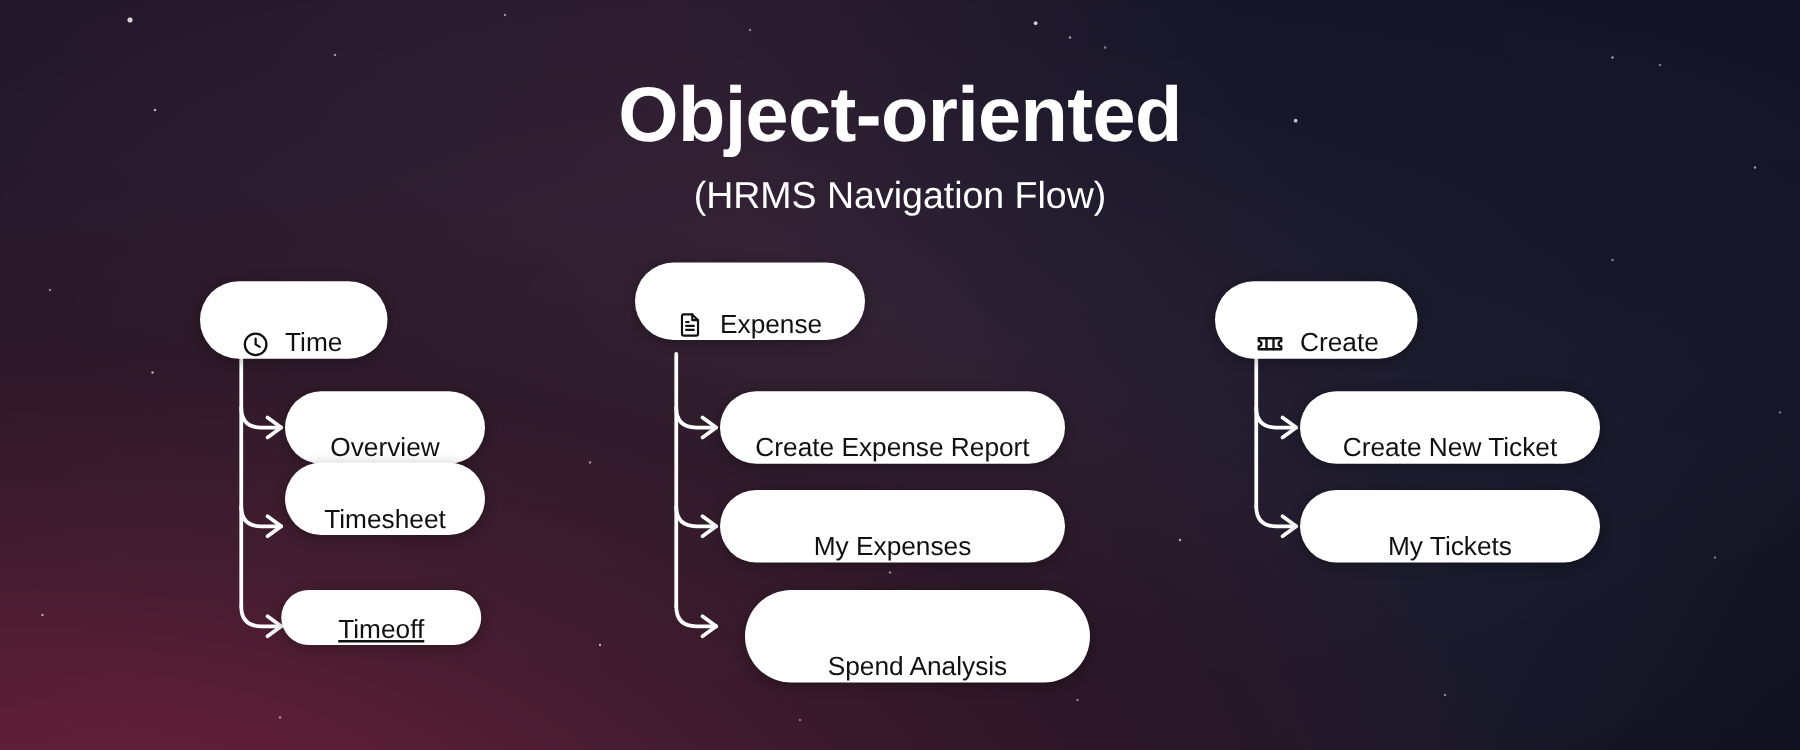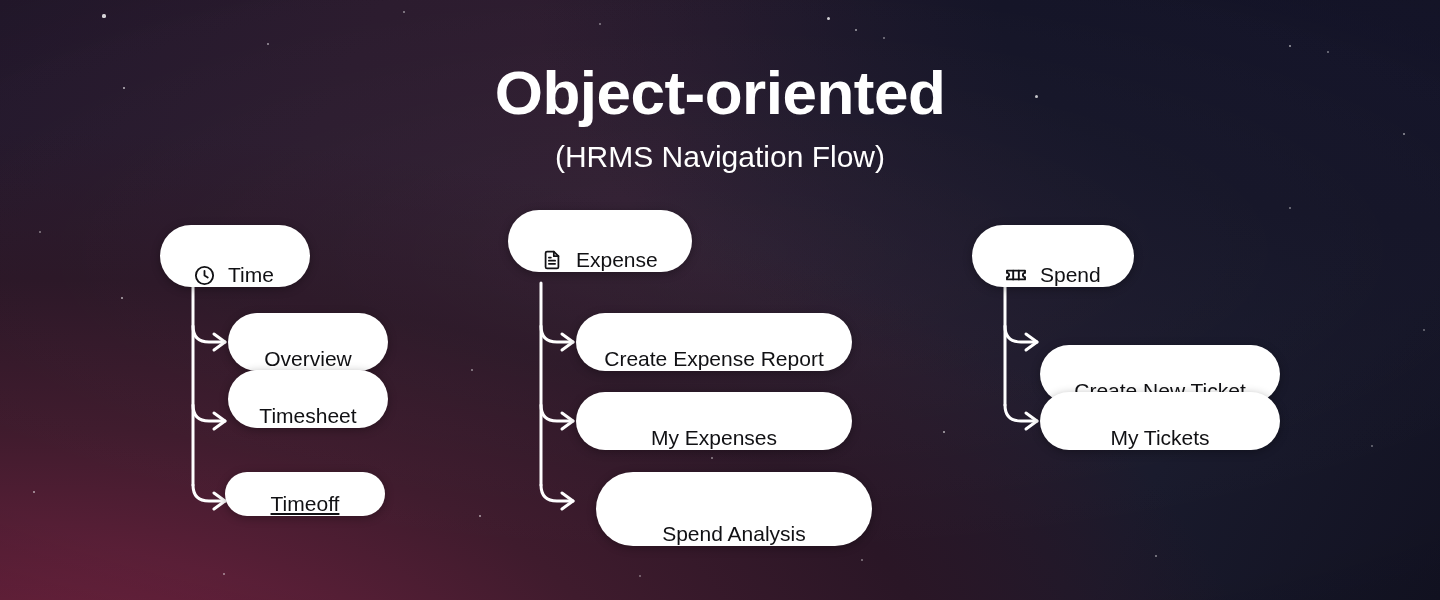--- a/index.html
+++ b/index.html
@@ -212,23 +212,23 @@
       <div class="node child" style="left: 596px; top: 472px; width: 276px; height: 74px;">
         <span class="node-label">Spend Analysis</span>
       </div>
       <div class="node parent" style="left: 972px; top: 225px; width: 162px; height: 62px;">
         <span class="node-icon">
           <svg viewBox="0 0 24 24" width="24" height="24" fill="none" stroke="#111114" stroke-width="1.9" stroke-linecap="round" stroke-linejoin="round">
             <path d="M3 7.6h18v2.3a2.1 2.1 0 0 0 0 4.2v2.3H3v-2.3a2.1 2.1 0 0 0 0-4.2z"></path>
             <path d="M9.2 7.6v8.8M14.8 7.6v8.8"></path>
           </svg>
         </span>
-        <span class="node-label">Spend</span>
-      </div>
-      <div class="node child" style="left: 1040px; top: 313px; width: 240px; height: 58px; margin-top: 32px;">
+        <span class="node-label">Create</span>
+      </div>
+      <div class="node child" style="left: 1040px; top: 313px; width: 240px; height: 58px;">
         <span class="node-label">Create New Ticket</span>
       </div>
       <div class="node child" style="left: 1040px; top: 392px; width: 240px; height: 58px;">
         <span class="node-label">My Tickets</span>
       </div>
     </div>
 
 </div>
 
 </body></html>

